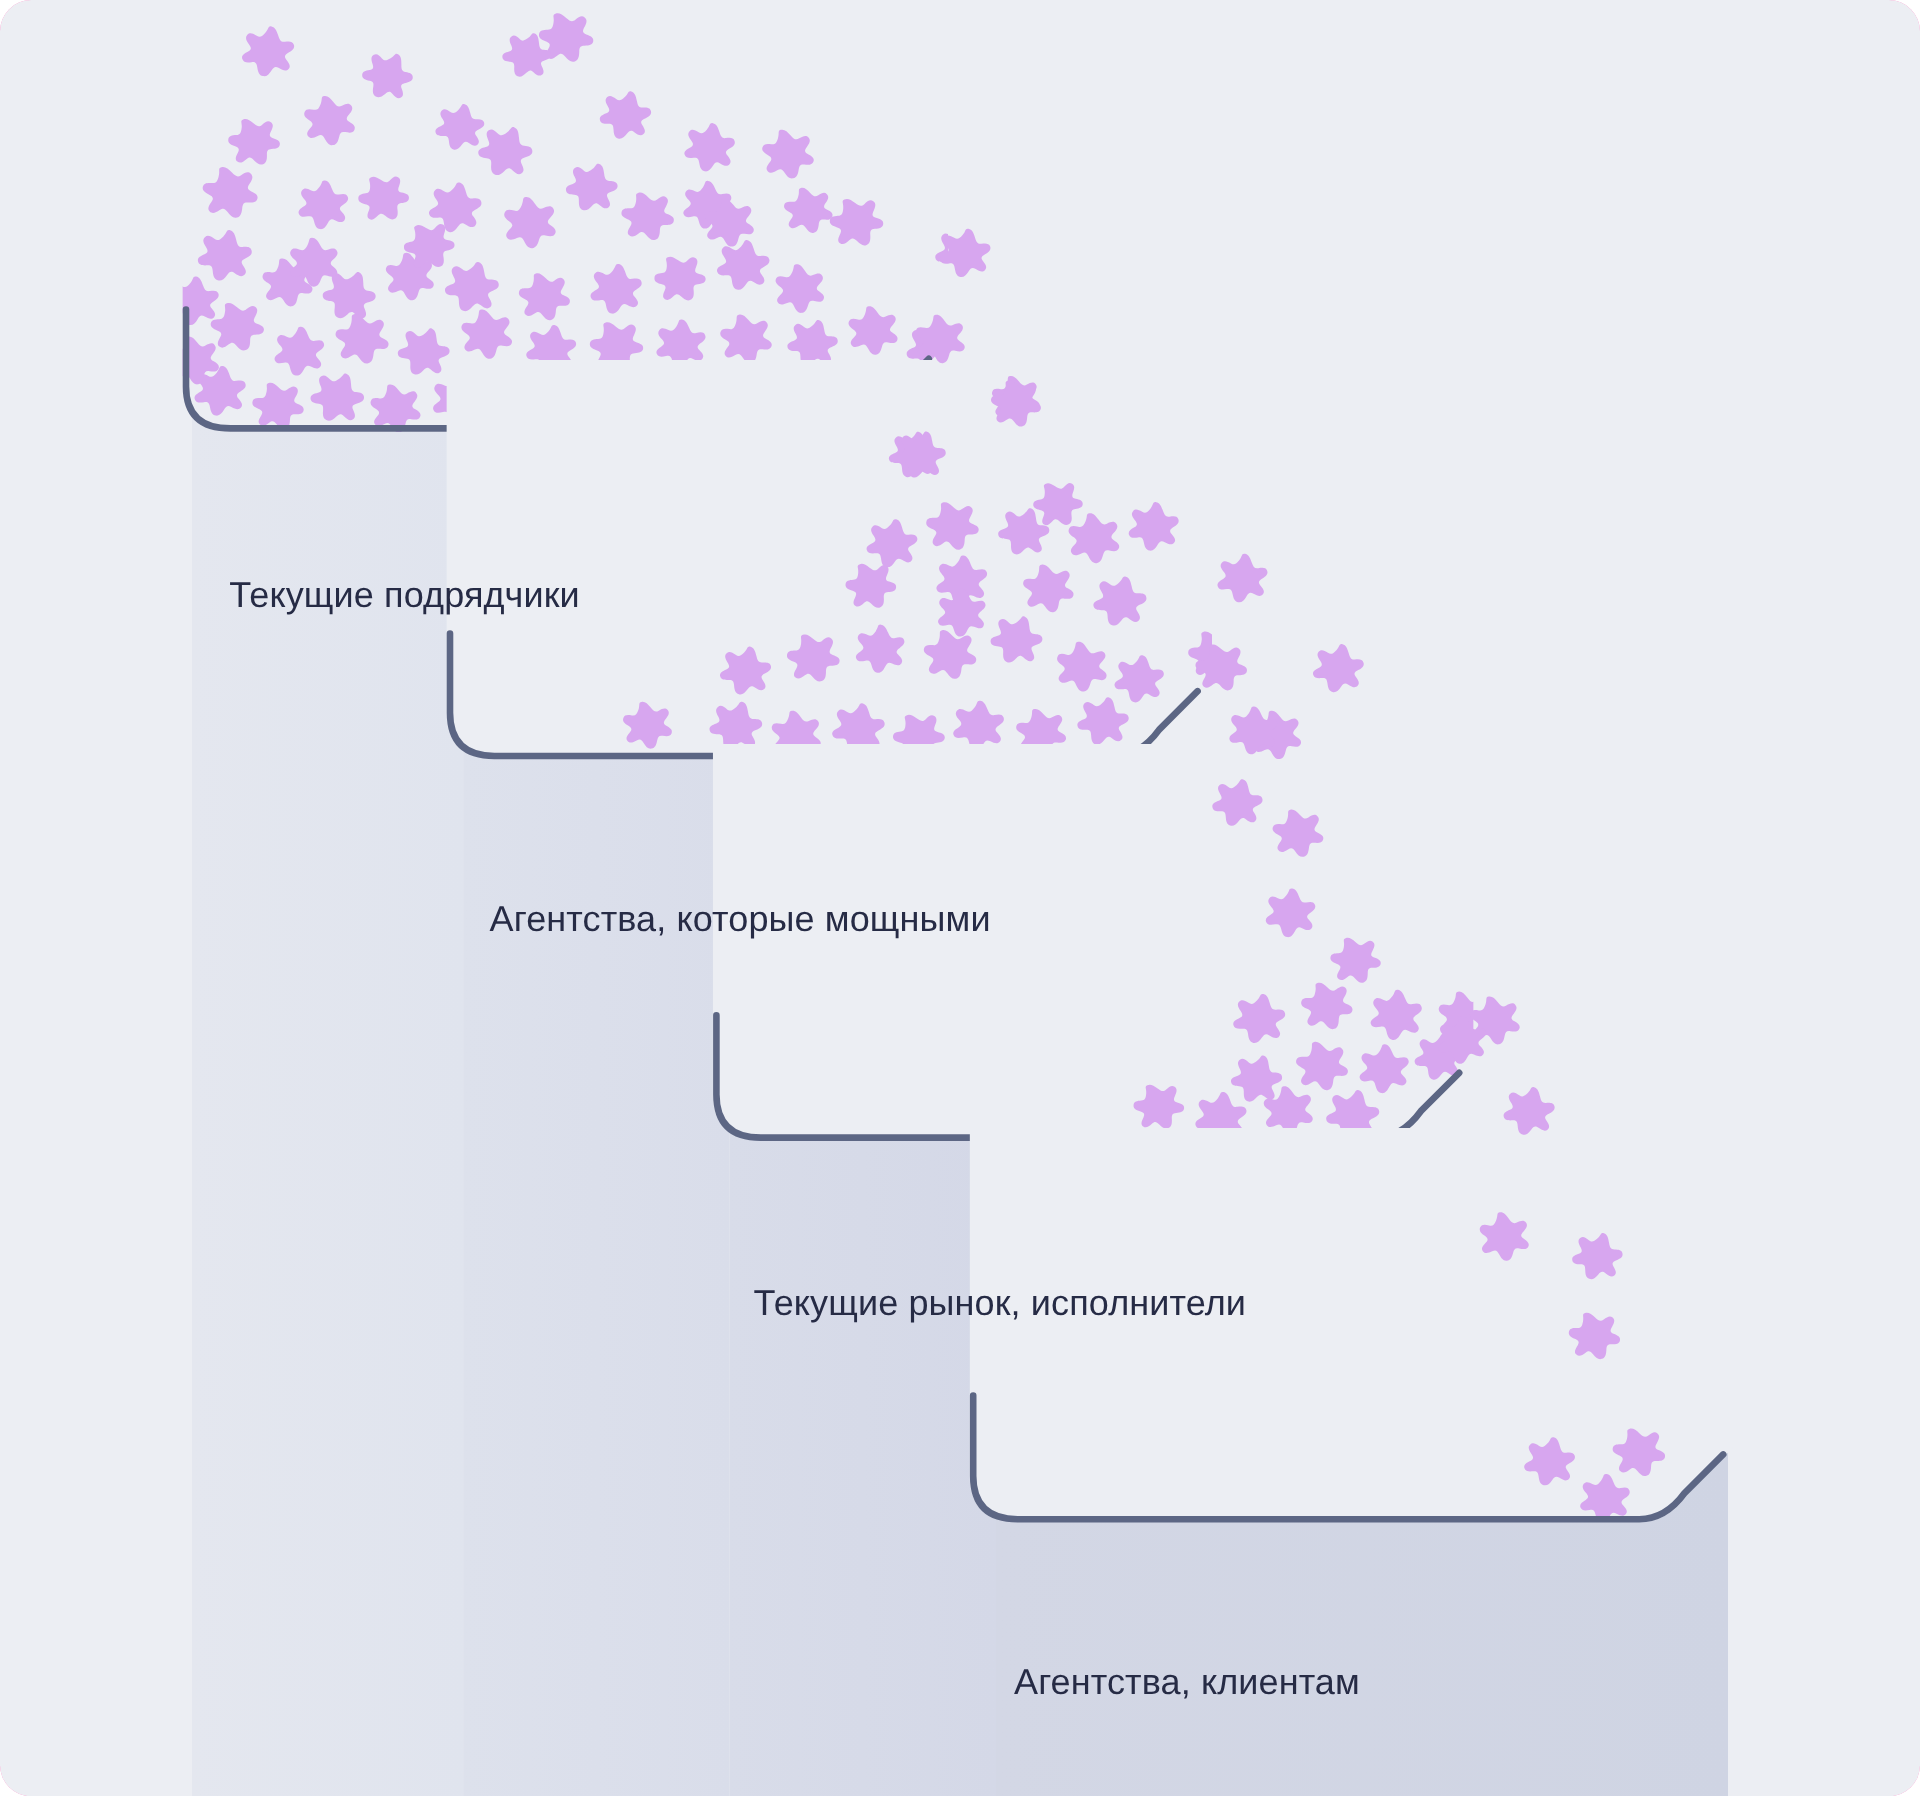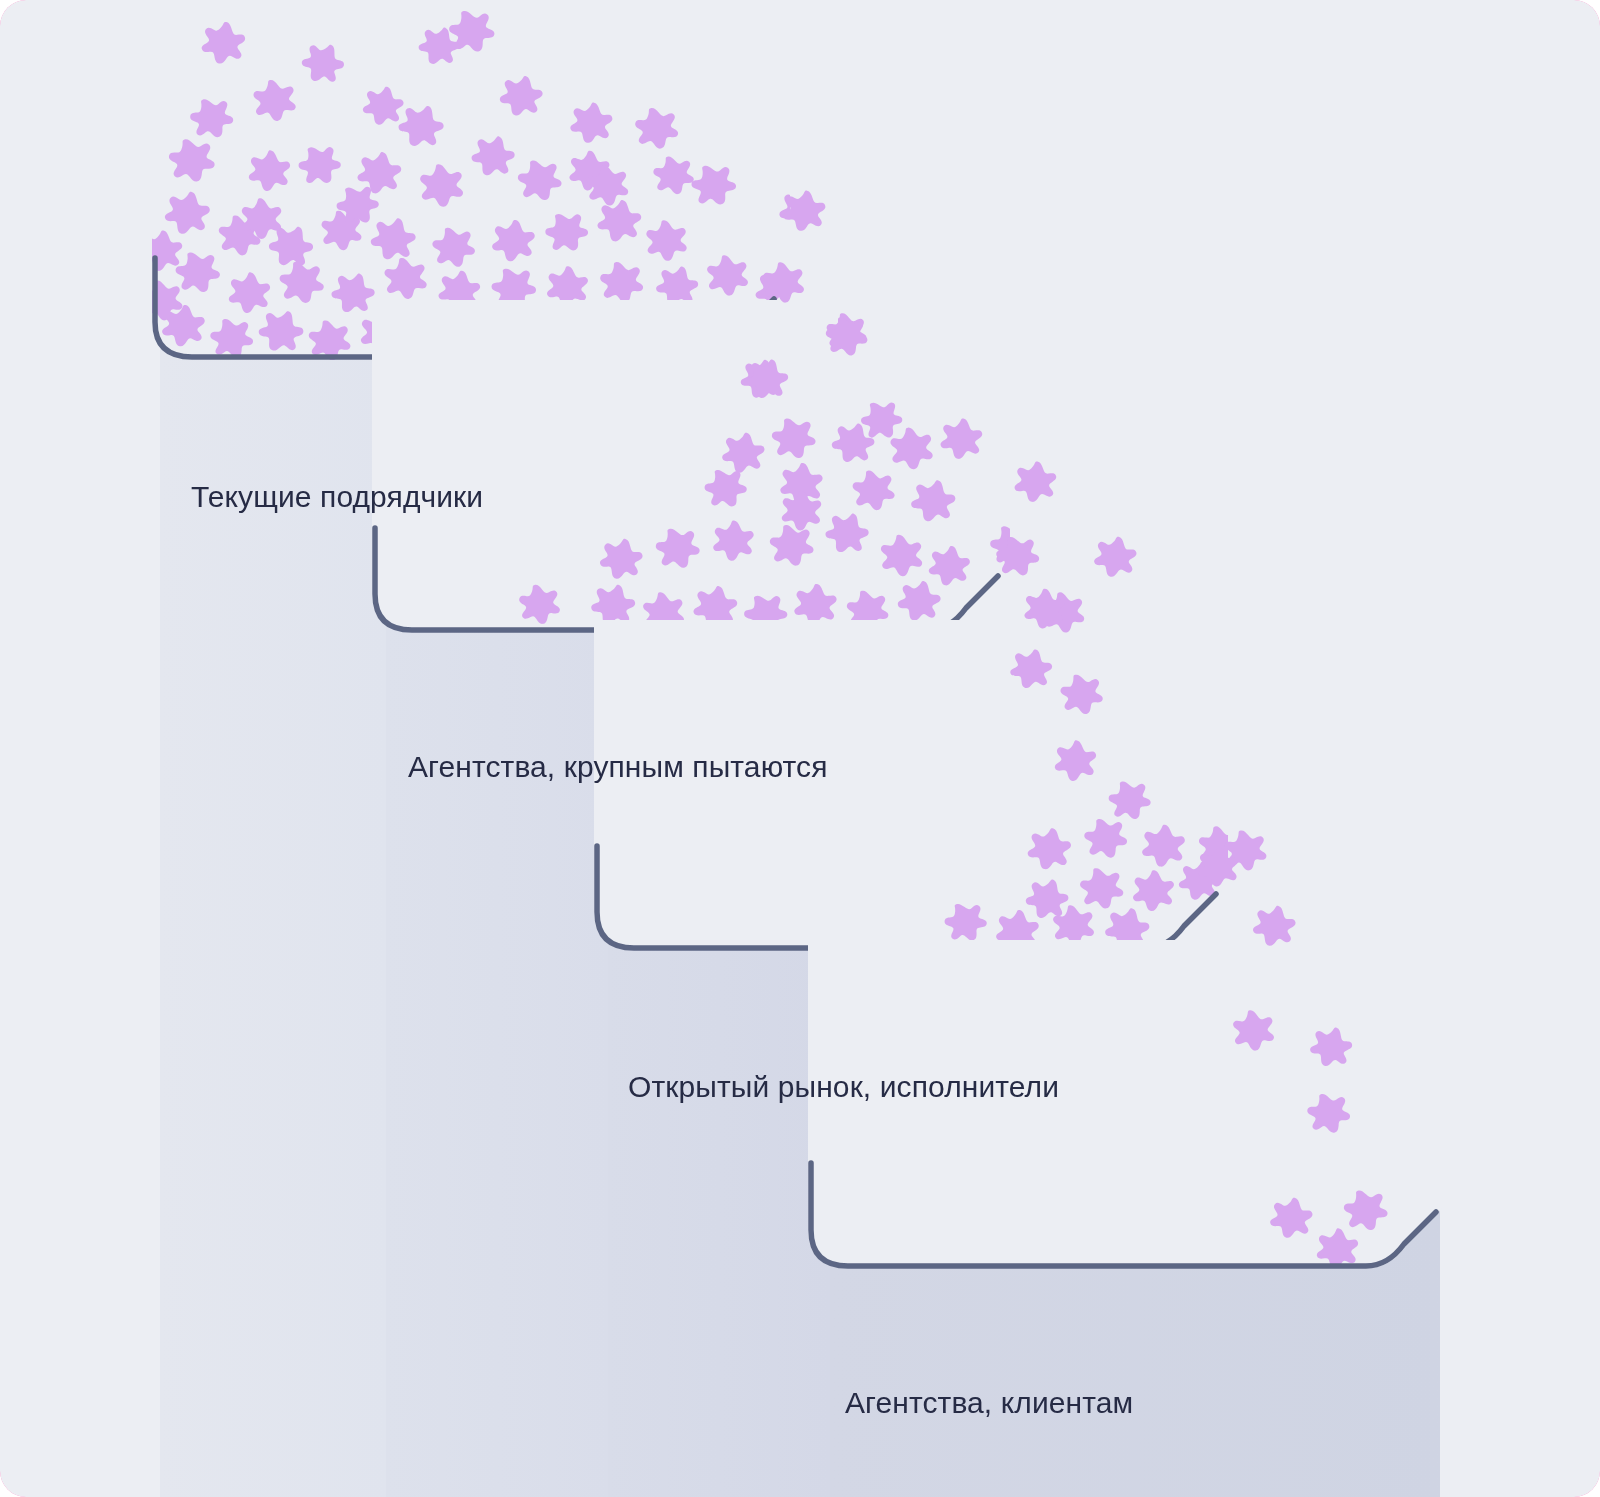--- a/index.html
+++ b/index.html
@@ -293,25 +293,25 @@
         <use href="#star-glyph" x="0" y="0" transform="translate(1217,866) rotate(6) scale(0.88)"></use>
       </g>
     </g>
   </svg>
 
   <div class="stage-label" id="stage-label-0">
     <div>Текущие подрядчики</div>
   </div>
 
   <div class="stage-label" id="stage-label-1">
-    <div>Агентства, крупным пытаются</div>
+    <div>Агентства, которые мощными</div>
   </div>
 
   <div class="stage-label" id="stage-label-2">
-    <div>Открытый рынок, исполнители</div>
+    <div>Текущие рынок, исполнители</div>
   </div>
 
   <div class="stage-label" id="stage-label-3">
     <div>Агентства, клиентам</div>
     
   </div>
 
 </div>
 
 </body></html>

